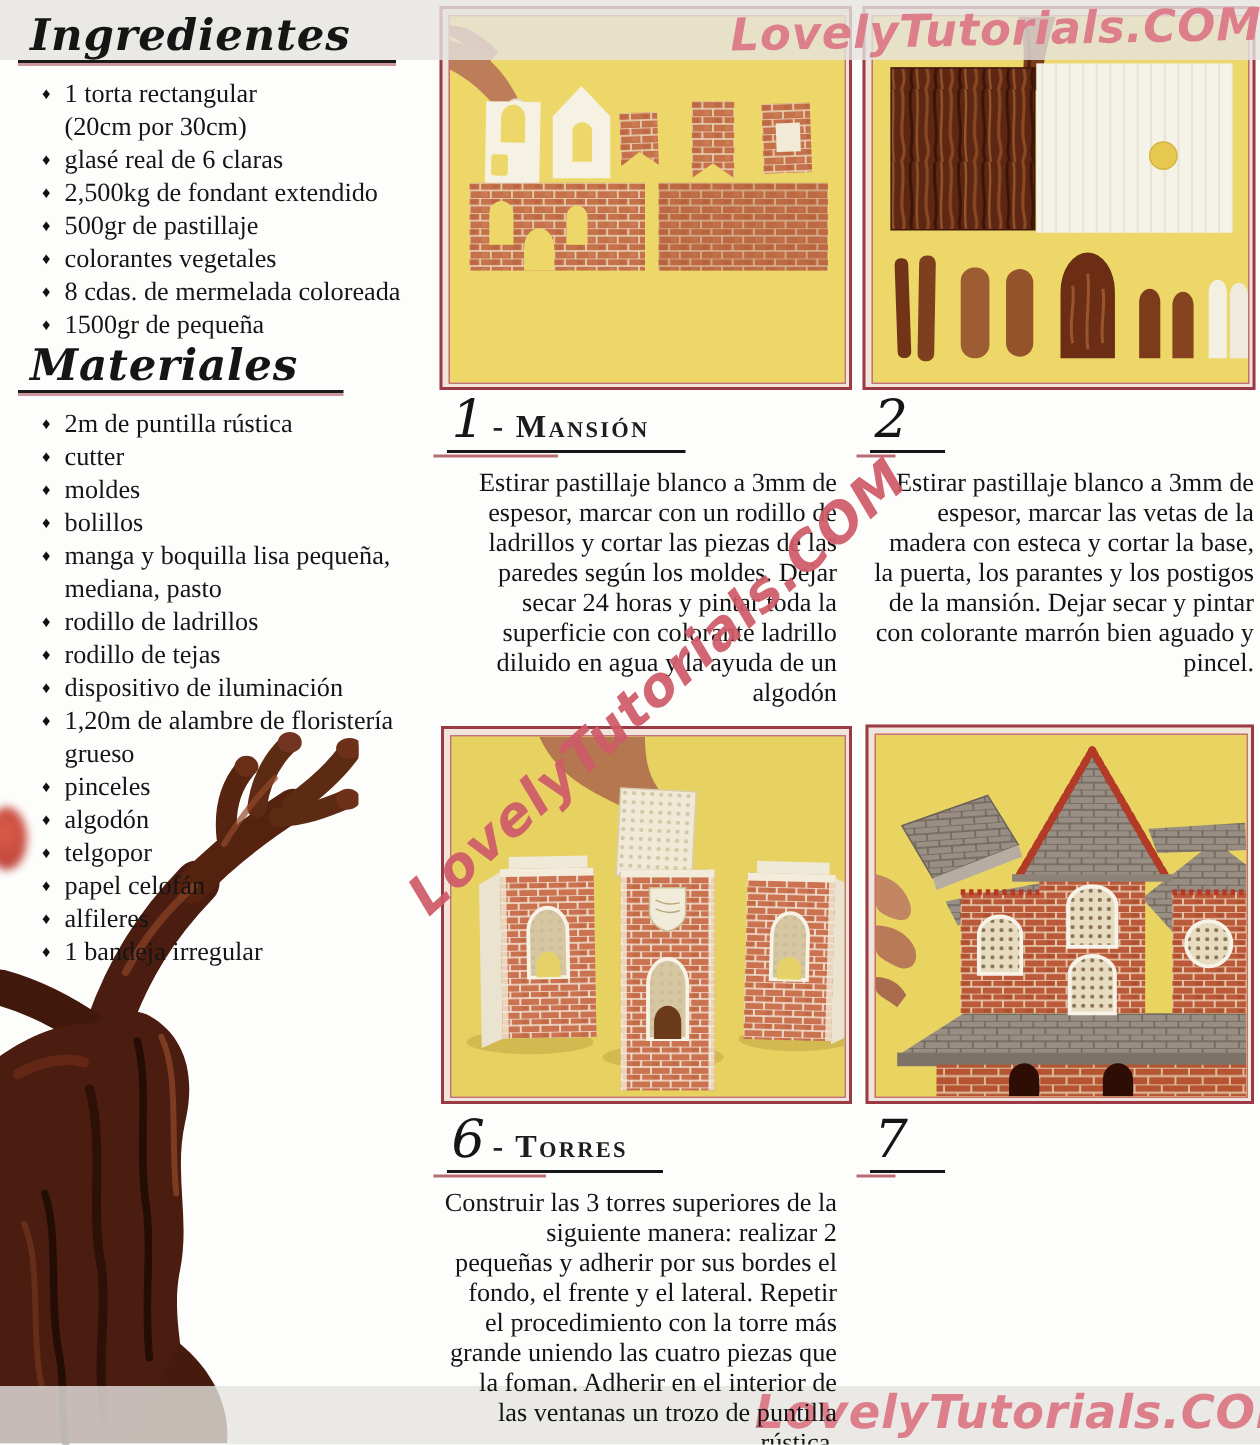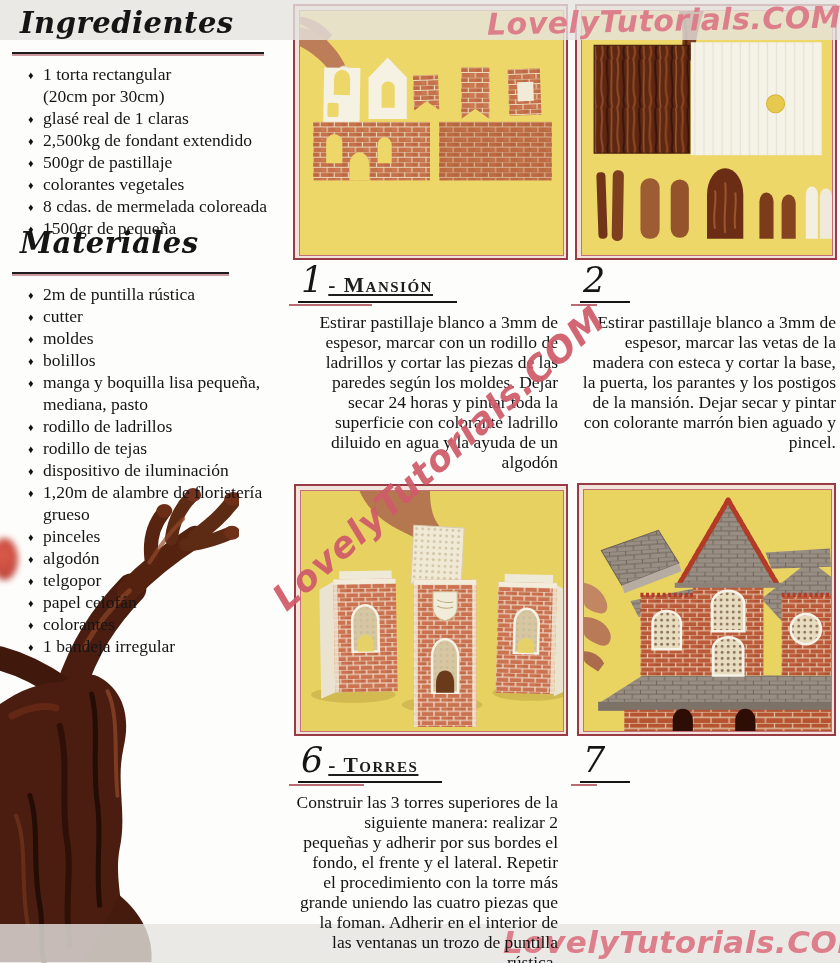--- a/index.html
+++ b/index.html
@@ -3,37 +3,37 @@
 <meta charset="utf-8">
 <style>
   html,body{margin:0;padding:0;}
   body{width:840px;height:963px;position:relative;background:#fdfdfc;overflow:hidden;
        font-family:"Liberation Serif",serif;color:#151515;}
   
   .left-col{position:absolute;left:10px;top:0;width:278px;z-index:6;}
   .list-block{position:absolute;left:0;width:278px;}
   .list-head{display:inline-block;font-family:"DejaVu Serif",serif;font-style:italic;
              font-weight:bold;font-size:29px;letter-spacing:.5px;
-             padding:0 30px 12px 8px;margin-left:2px;
+             padding:0 30px 0 8px;margin-left:2px;
              border-bottom:2px solid #1b1b1b;box-shadow:0 2px 0 rgba(148,32,44,.45);}
   ul.plist{list-style:none;margin:9px 0 0 0;padding:0 0 0 18px;
            font-size:17.5px;line-height:22px;}
   ul.plist li{position:relative;padding-left:15px;}
   .bullet{position:absolute;left:0;top:1px;font-size:11px;color:#111;}
   .cont{display:block;}
   
   .step{position:absolute;z-index:6;}
   .step-head{display:inline-block;position:relative;border-bottom:2px solid #161616;
              padding:0 24px 3px 3px;margin-left:2px;white-space:nowrap;}
   .step-head::after{content:"";position:absolute;left:-9px;bottom:-5px;width:52%;
                     height:2px;background:rgba(150,30,45,.65);}
   .step-num{font-family:"DejaVu Serif",serif;font-style:italic;font-size:35px;
             line-height:30px;letter-spacing:1px;}
   .step-title{font-size:21.5px;font-variant:small-caps;letter-spacing:1.5px;
-              font-weight:bold;color:#1d1d1d;text-decoration:underline;}
+              font-weight:bold;color:#1d1d1d;}
   .step-text{margin-top:9px;font-size:17.5px;line-height:20px;width:100%;
              color:#141414;text-align:right;}
   
   .photo{position:absolute;box-sizing:border-box;border:2px solid #993a45;
          background:#f1e4da;padding:4px;z-index:1;}
   .photo .ph{width:100%;height:100%;border:1px solid #c4707c;background:#ecd966;
              overflow:hidden;}
   .photo svg{display:block;width:100%;height:100%;}
   
   .band{position:absolute;left:0;width:840px;background:rgba(229,228,224,.8);z-index:5;}
@@ -294,21 +294,21 @@
   </svg>
   </div>
 </div>
 
 <div class="left-col">
 
   <div class="list-block" style="top:6px;">
     <span class="list-head">Ingredientes</span>
     <ul class="plist">
       <li><span class="bullet">♦</span><span>1 torta rectangular</span><span class="cont">(20cm por 30cm)</span></li>
-      <li><span class="bullet">♦</span><span>glasé real de 1 claras</span></li>
+      <li><span class="bullet">♦</span><span>glasé real de 6 claras</span></li>
       <li><span class="bullet">♦</span><span>2,500kg de fondant extendido</span></li>
       <li><span class="bullet">♦</span><span>500gr de pastillaje</span></li>
       <li><span class="bullet">♦</span><span>colorantes vegetales</span></li>
       <li><span class="bullet">♦</span><span>8 cdas. de mermelada coloreada</span></li>
       <li><span class="bullet">♦</span><span>1500gr de pequeña</span></li>
     </ul>
   </div>
 
   <div class="list-block" style="top:226px;">
     <span class="list-head">Materiales</span>
@@ -319,21 +319,21 @@
       <li><span class="bullet">♦</span><span>bolillos</span></li>
       <li><span class="bullet">♦</span><span>manga y boquilla lisa pequeña,</span><span class="cont">mediana, pasto</span></li>
       <li><span class="bullet">♦</span><span>rodillo de ladrillos</span></li>
       <li><span class="bullet">♦</span><span>rodillo de tejas</span></li>
       <li><span class="bullet">♦</span><span>dispositivo de iluminación</span></li>
       <li><span class="bullet">♦</span><span>1,20m de alambre de floristería</span><span class="cont">grueso</span></li>
       <li><span class="bullet">♦</span><span>pinceles</span></li>
       <li><span class="bullet">♦</span><span>algodón</span></li>
       <li><span class="bullet">♦</span><span>telgopor</span></li>
       <li><span class="bullet">♦</span><span>papel celofán</span></li>
-      <li><span class="bullet">♦</span><span>colorantes</span></li>
+      <li><span class="bullet">♦</span><span>alfileres</span></li>
       <li><span class="bullet">♦</span><span>1 bandeja irregular</span></li>
     </ul>
   </div>
 </div>
 
 <div class="step" style="left:296px;top:265px;width:262px;">
   <div class="step-head">
     <span class="step-num">1</span>
     <span class="step-title">- Mansión</span>
   </div>

